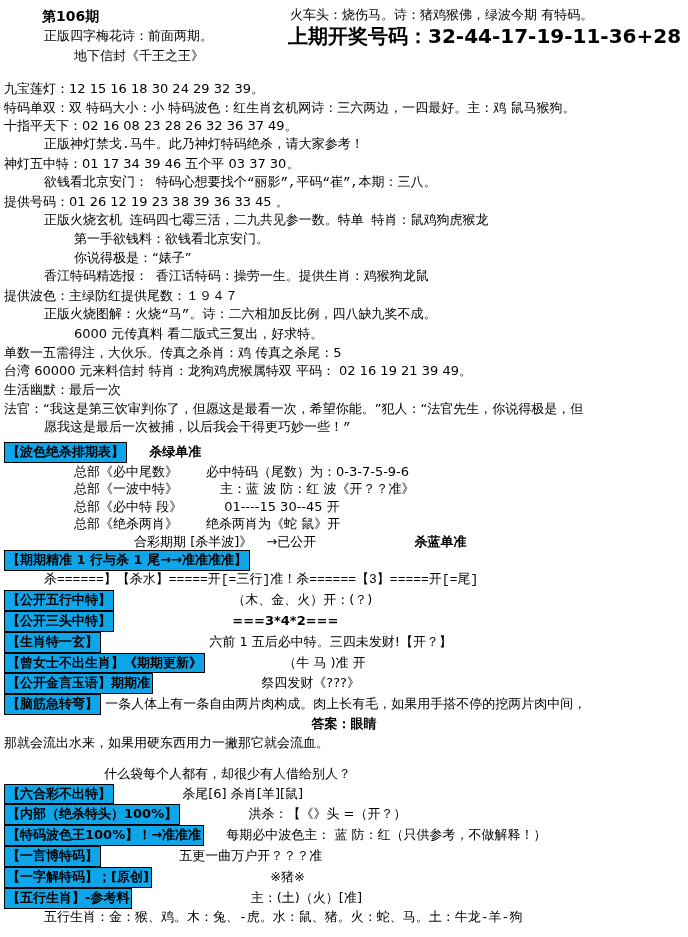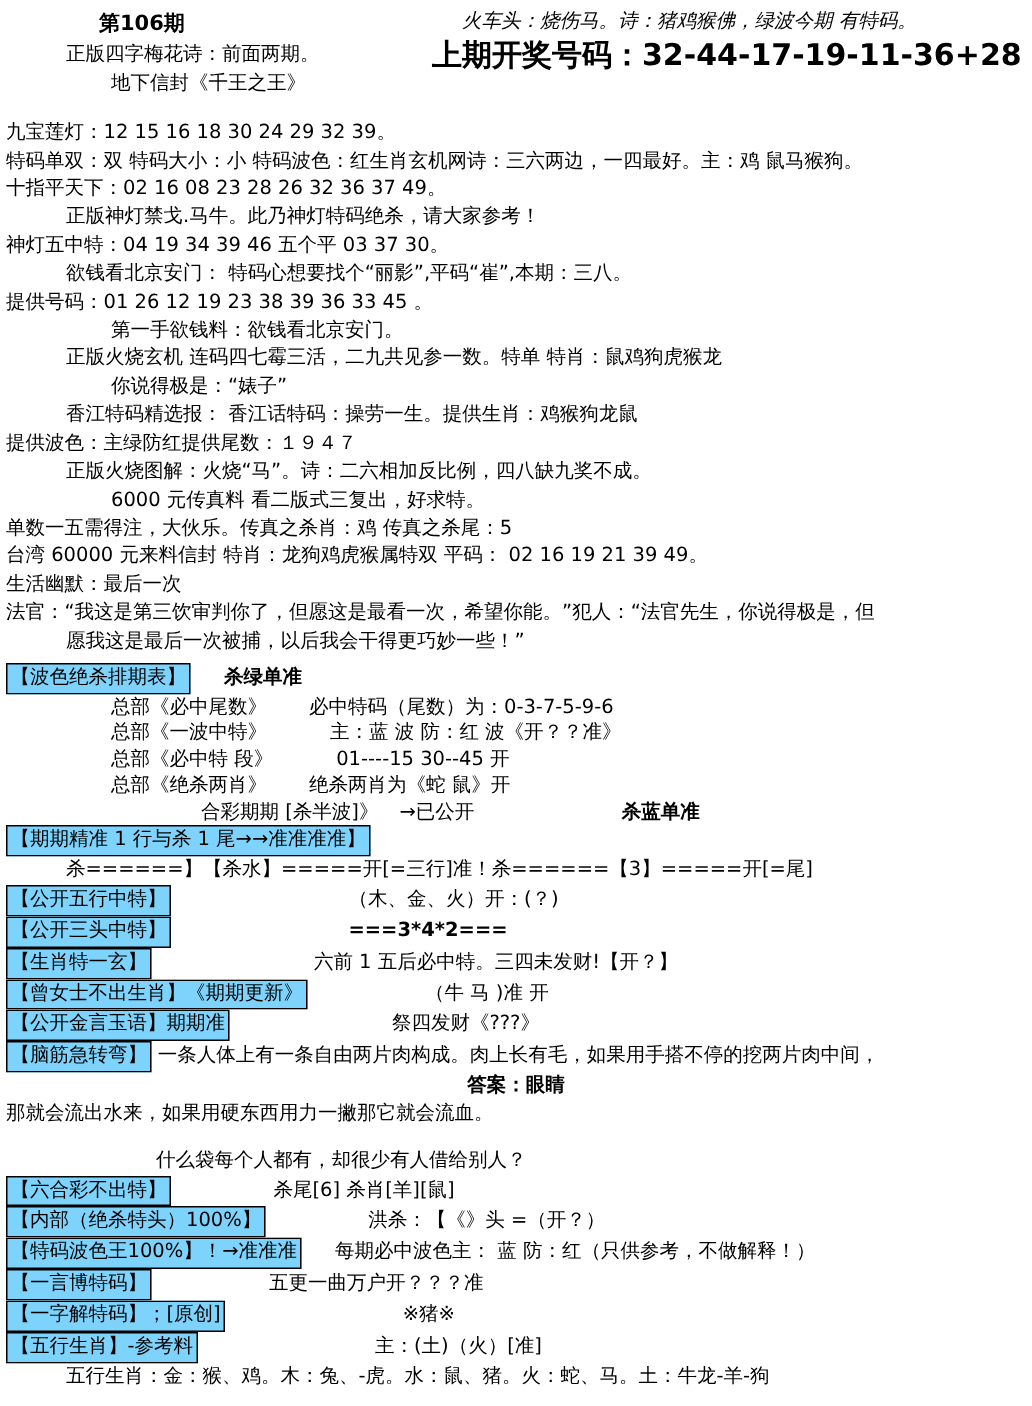--- a/index.html
+++ b/index.html
@@ -24,53 +24,52 @@
     box-sizing: border-box;
   }
   .line {
     white-space: nowrap;
     overflow: hidden;
   }
   .b { font-weight: bold; }
   .title-period {
     font-weight: bold;
     font-size: 14px;
-    margin-left: 62px;
-  }
-  .ind1 { padding-left: 40px; }
+    margin-left: 38px;
+  }
+  .ind1 { padding-left: 40px; font-family: Liberation Mono, monospace; }
   .ind2 { padding-left: 70px; }
   .ind3 { padding-left: 100px; margin-top: 12px; }
   .ind4 { padding-left: 130px; }
   .hdr-row {
     position: relative;
     height: 22px;
   }
   .banner {
     position: absolute;
     left: 288px;
     top: 22px;
     font-size: 20px;
     font-weight: bold;
     color: #000000;
     white-space: nowrap;
   }
   .topright {
     position: absolute;
-    left: 304px;
+    left: 286px;
     top: 0px;
     font-size: 13px;
     white-space: nowrap;
-    font-style: italic;
   }
   .boxlabel {
     display: inline-block;
     border: 1px solid #000;
     padding: 0 2px;
-    font-weight: normal;
-    background: #7dd3fc;
+    font-weight: bold;
+    background: #0ea5e9;
   }
   .center { text-align: center; }
   .tight { line-height: 1.35; }
   .sp { display: inline-block; width: 14px; }
 </style>
 </head>
 <body>
 
 <div class="page">
 
@@ -93,33 +92,33 @@
     <div class="line">
       <span>特码单双：</span><span>双  特码大小：小  特码波色：红生肖玄机网诗：三六两边，一四最好。主：鸡 鼠马猴狗。</span>
     </div>
     <div class="line">
       <span>十指平天下：</span><span>02 16 08 23 28 26 32 36 37 49。</span>
     </div>
     <div class="line ind1">
       <span>正版神灯禁戈.马牛。此乃神灯特码绝杀，请大家参考！</span>
     </div>
     <div class="line">
-      <span>神灯五中特：</span><span>04 19 34 39 46  五个平 03 37 30。</span>
+      <span>神灯五中特：</span><span>01 17 34 39 46  五个平 03 37 30。</span>
     </div>
     <div class="line ind1">
       <span>欲钱看北京安门：  特码心想要找个“丽影”,平码“崔”,本期：三八。</span>
     </div>
     <div class="line">
       <span>提供号码：</span><span>01 26 12 19 23 38 39 36 33 45 。</span>
     </div>
+    <div class="line ind1">
+      <span>正版火烧玄机    连码四七霉三活，二九共见参一数。特单 特肖：鼠鸡狗虎猴龙</span>
+    </div>
     <div class="line ind2">
       <span>第一手欲钱料：欲钱看北京安门。</span>
-    </div>
-    <div class="line ind1">
-      <span>正版火烧玄机    连码四七霉三活，二九共见参一数。特单 特肖：鼠鸡狗虎猴龙</span>
     </div>
     <div class="line ind2">
       <span>你说得极是：“婊子”</span>
     </div>
     <div class="line ind1">
       <span>香江特码精选报：  香江话特码：操劳一生。提供生肖：鸡猴狗龙鼠</span>
     </div>
     <div class="line">
       <span>提供波色：</span><span>主绿防红提供尾数：１９４７</span>
     </div>

